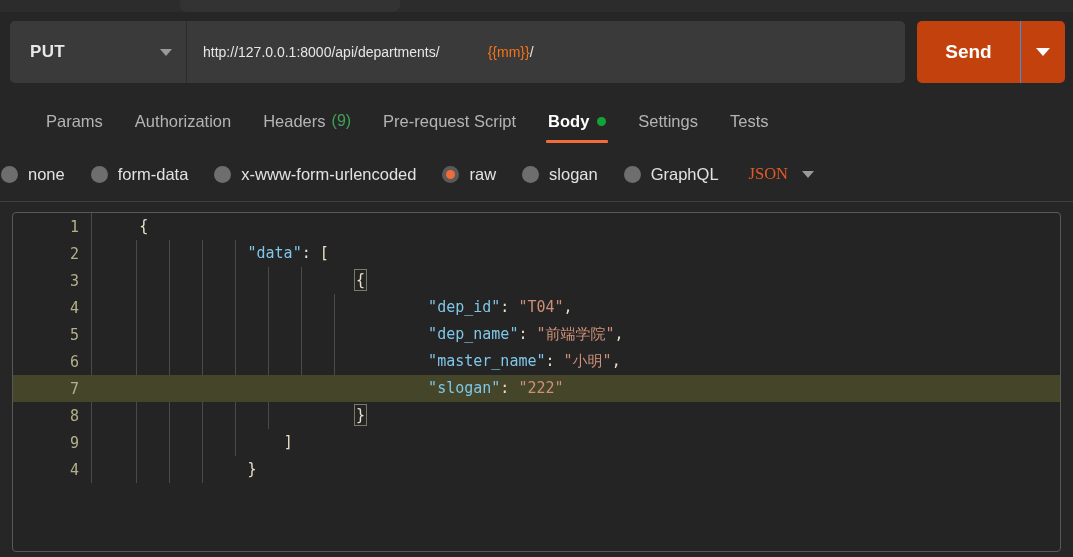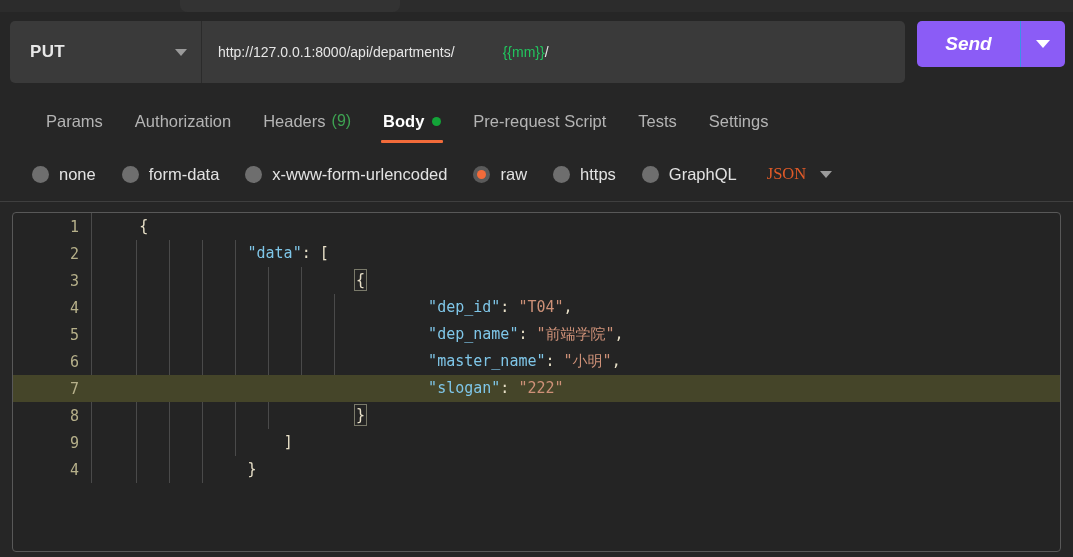--- a/index.html
+++ b/index.html
@@ -48,21 +48,21 @@
   .url-box {
     position: absolute;
     left: 10px; top: 9px;
     width: 895px; height: 62px;
     background: #3a3a3a;
     border-radius: 5px;
     display: flex;
     align-items: stretch;
   }
   .method-sel {
-    width: 192px;
+    width: 177px;
     display: flex;
     align-items: center;
     padding: 0 14px 0 20px;
     box-sizing: border-box;
     border-right: 1px solid #2b2b2b;
     cursor: pointer;
   }
   .method-label {
     flex: 1;
     font-size: 17px;
@@ -80,32 +80,31 @@
     flex: 1;
     display: flex;
     align-items: center;
     padding-left: 16px;
     font-size: 14px;
     color: #e6e6e6;
     white-space: nowrap;
     overflow: hidden;
     cursor: text;
   }
-  .url-var { color: #22c55e; padding-left: 48px; }
+  .url-var { color: #f97316; padding-left: 48px; }
 
   .send-btn {
     position: absolute;
     left: 917px; top: 9px;
-    width: 148px; height: 46px;
-    background: #8b5cf6;
+    width: 148px; height: 62px;
+    background: #c2410c;
     border-radius: 5px;
     display: flex;
     align-items: center;
     cursor: pointer;
-    font-style: italic;
   }
   .send-main {
     flex: 1;
     display: flex;
     align-items: center;
     justify-content: center;
     height: 100%;
     font-size: 19px;
     font-weight: bold;
     color: #ffffff;
@@ -162,21 +161,21 @@
     margin-left: 8px;
   }
 
   
   .bodytype-row {
     position: absolute;
     left: 0; top: 150px;
     width: 1073px; height: 48px;
     display: flex;
     align-items: center;
-    padding-left: 32px;
+    padding-left: 1px;
     box-sizing: border-box;
   }
   .radio-opt {
     display: flex;
     align-items: center;
     margin-right: 26px;
     cursor: pointer;
     white-space: nowrap;
   }
   .radio {
@@ -331,33 +330,33 @@
       <div class="tab">
         <span>Params</span>
       </div>
       <div class="tab">
         <span>Authorization</span>
       </div>
       <div class="tab">
         <span>Headers</span>
         <span class="tab-count">(9)</span>
       </div>
+      <div class="tab">
+        <span>Pre-request Script</span>
+      </div>
       <div class="tab active">
         <span>Body</span>
         <span class="green-dot"></span>
         <span class="underline"></span>
       </div>
       <div class="tab">
-        <span>Pre-request Script</span>
+        <span>Settings</span>
       </div>
       <div class="tab">
         <span>Tests</span>
-      </div>
-      <div class="tab">
-        <span>Settings</span>
       </div>
     </div>
 
   <div class="bodytype-row">
       <div class="radio-opt">
         <span class="radio"></span>
         <span class="radio-label">none</span>
       </div>
       <div class="radio-opt">
         <span class="radio"></span>
@@ -366,21 +365,21 @@
       <div class="radio-opt">
         <span class="radio"></span>
         <span class="radio-label">x-www-form-urlencoded</span>
       </div>
       <div class="radio-opt">
         <span class="radio checked"></span>
         <span class="radio-label">raw</span>
       </div>
       <div class="radio-opt">
         <span class="radio"></span>
-        <span class="radio-label">https</span>
+        <span class="radio-label">slogan</span>
       </div>
       <div class="radio-opt">
         <span class="radio"></span>
         <span class="radio-label">GraphQL</span>
       </div>
       <span class="fmt-label">JSON</span>
       <span class="caret-sm"></span>
     </div>
 
   <div class="divider"></div>

